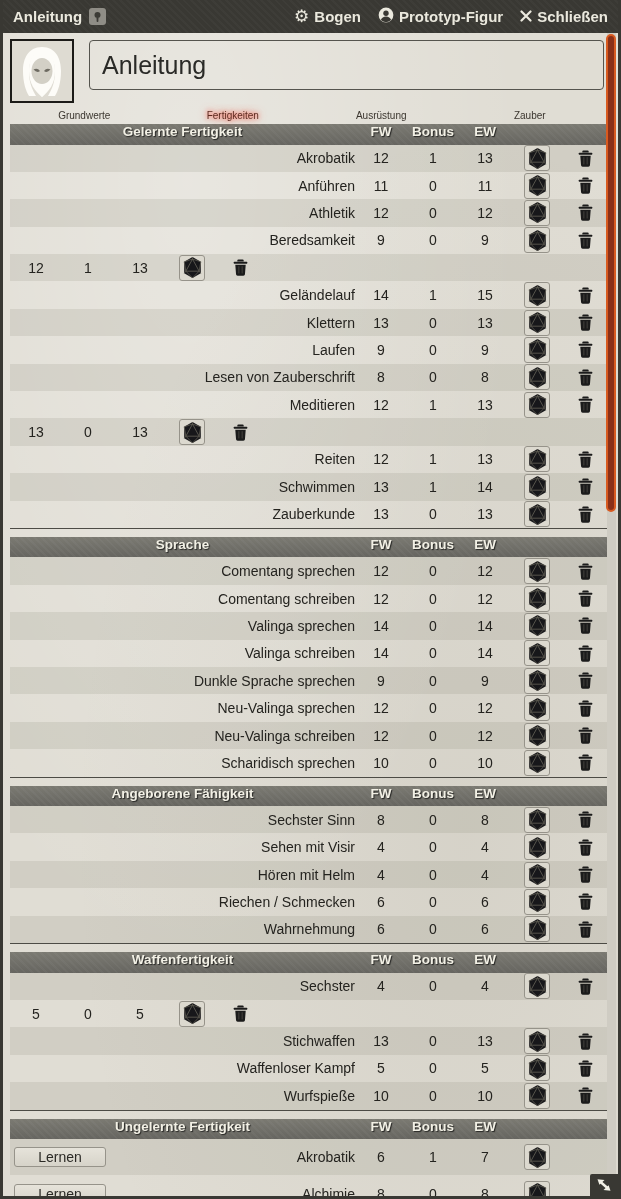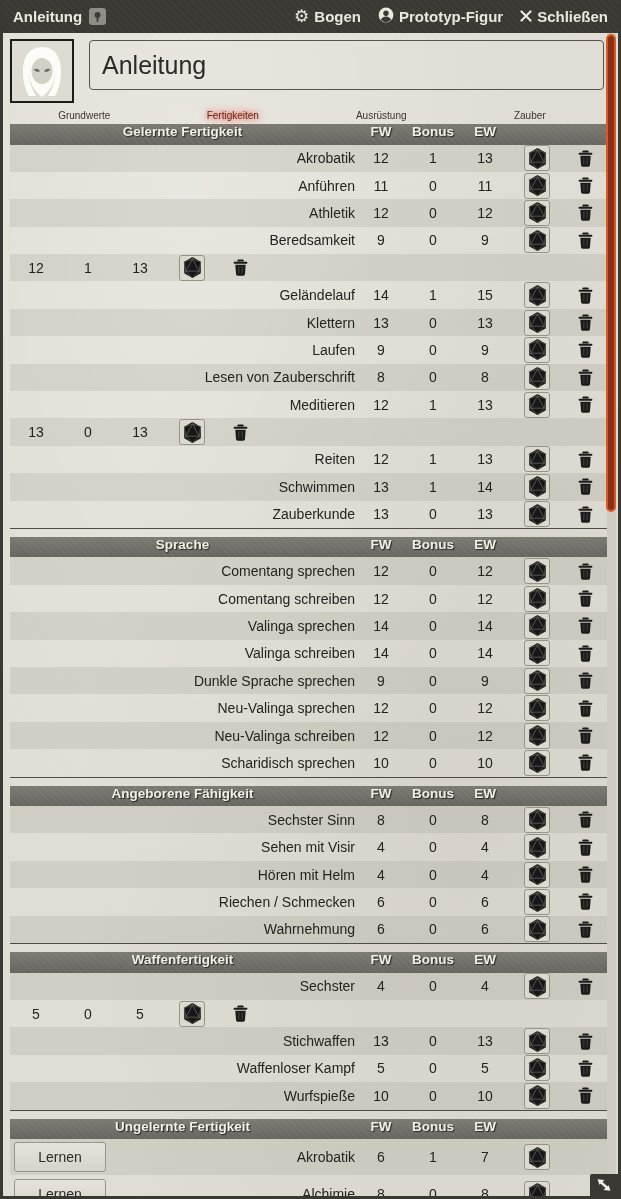--- a/index.html
+++ b/index.html
@@ -40,21 +40,21 @@
   .thead .c-name{text-align:center;padding-left:0;}
   .c-num{width:52px;text-align:center;flex:0 0 auto;}
   .c-act{width:52px;text-align:center;flex:0 0 auto;display:flex;align-items:center;justify-content:center;}
   .c-act.last{width:44px;}
   .c-learn{width:100px;flex:0 0 auto;display:flex;align-items:center;justify-content:center;}
   .unlearned .row{height:36.4px;}
   .unlearned .c-name{flex:1;}
   .dice-btn{width:26px;height:26px;padding:1px;background:#dcd9cf;border:1px solid #96938a;border-radius:3px;
     display:inline-flex;align-items:center;justify-content:center;cursor:pointer;}
   .trash-btn{background:none;border:none;padding:0;cursor:pointer;display:inline-flex;}
-  .learn-btn{width:92px;height:30px;background:linear-gradient(#e6e3da,#d6d3c9);border:1px solid #96938a;border-radius:3px;
+  .learn-btn{width:92px;height:20px;background:linear-gradient(#e6e3da,#d6d3c9);border:1px solid #96938a;border-radius:3px;
     font-family:"Liberation Sans",sans-serif;font-size:14px;color:#2b2a26;cursor:pointer;}
   
   .scroll-track{position:absolute;left:607px;top:33px;bottom:3px;width:9px;background:#cfccc3;}
   .scroll-thumb{position:absolute;left:606px;top:34px;width:10px;height:478px;box-sizing:border-box;
     background:#8a3018;border:2px solid #d85a20;border-radius:5px;cursor:pointer;}
   .resize-handle{position:absolute;left:590px;top:1174px;width:28px;height:22px;background:#393833;
     display:flex;align-items:center;justify-content:center;cursor:nwse-resize;border-radius:2px 0 0 0;}
 </style>
 </head>
 <body>

